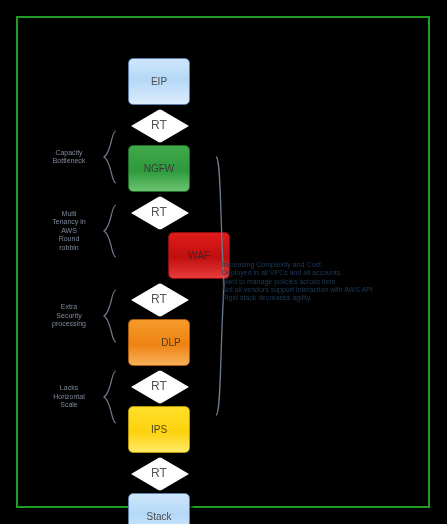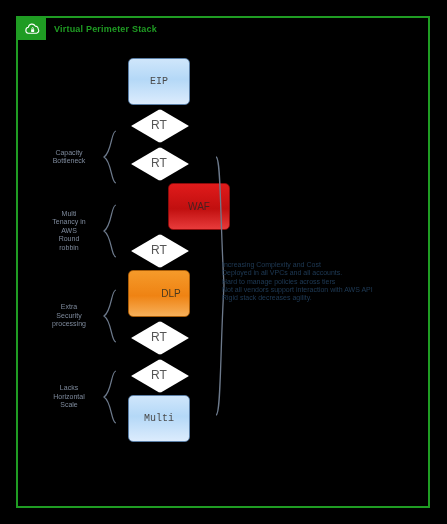--- a/index.html
+++ b/index.html
@@ -71,21 +71,20 @@
     color: #3a3a3a;
     font-size: 10px;
     box-sizing: border-box;
     border: 1px solid rgba(0,0,0,.55);
     box-shadow: 2px 2px 3px rgba(0,0,0,.85);
   }
   .node.eip, .node.server {
     background: linear-gradient(180deg,#cfe6fb 0%,#b4d8f7 45%,#dcecfd 100%);
     border-color: #5b7fa6;
     color: #4a4a4a;
-    font-family: Liberation Mono, monospace;
   }
   .node.ngfw {
     background: linear-gradient(180deg,#3fa84b 0%,#2e9a3c 55%,#6cc271 100%);
     border-color: #1d6b27;
     color: #3a3a3a;
   }
   .node.waf {
     background: linear-gradient(180deg,#e01b1b 0%,#c10f0f 55%,#e83b3b 100%);
     border-color: #8a0b0b;
     color: #4a2020;
@@ -163,43 +162,35 @@
     font-size: 7px;
     line-height: 8.3px;
     white-space: nowrap;
   }
 </style>
 </head>
 <body>
 
 <div id="slide">
 
-  <div id="title-bar">
-    <div id="title-badge">
-      <svg width="17" height="13" viewBox="0 0 17 13" aria-hidden="true">
-        <path d="M4.2 10.2 A3.0 3.0 0 0 1 4.4 4.3 A3.6 3.6 0 0 1 11.2 3.1
-                 A2.8 2.8 0 0 1 14.2 6.0 A2.6 2.6 0 0 1 12.6 10.2 Z" fill="none" stroke="#ffffff" stroke-width="1.1" stroke-linejoin="round"></path>
-        <rect x="7.1" y="6.3" width="3.1" height="2.6" rx="0.4" fill="#ffffff"></rect>
-        <path d="M7.9 6.3 v-1.0 a0.75 0.75 0 0 1 1.5 0 v1.0" fill="none" stroke="#ffffff" stroke-width="0.8"></path>
-      </svg>
-    </div>
-    <div id="title-text">Virtual Perimeter Stack</div>
-  </div>
 
   <div id="stack">
 
     <div class="node eip">
       <span>EIP</span>
     </div>
 
     <div class="rt">
       <div class="dia"></div>
       <span class="lbl">RT</span>
     </div>
 
+    <div class="node ngfw">
+      <span>NGFW</span>
+    </div>
 
     <div class="rt">
       <div class="dia"></div>
       <span class="lbl">RT</span>
     </div>
 
     <div class="node waf">
       <span>WAF</span>
     </div>
 
@@ -210,28 +201,31 @@
 
     <div class="node dlp">
       <span>DLP</span>
     </div>
 
     <div class="rt">
       <div class="dia"></div>
       <span class="lbl">RT</span>
     </div>
 
+    <div class="node ips">
+      <span>IPS</span>
+    </div>
 
     <div class="rt">
       <div class="dia"></div>
       <span class="lbl">RT</span>
     </div>
 
     <div class="node server">
-      <span>Multi</span>
+      <span>Stack</span>
     </div>
   </div>
 
   <div class="brace-group" style="left:-8px; top:112px;">
     <div class="brace-label">Capacity
 Bottleneck</div>
     <svg class="brace-svg" width="16" height="54" viewBox="0 0 16 54" aria-hidden="true">
       <path d="M14 1 C9 1 10 22 2 27 C10 32 9 53 14 53" fill="none" stroke="#6d7a8c" stroke-width="1.2"></path>
     </svg>
   </div>

